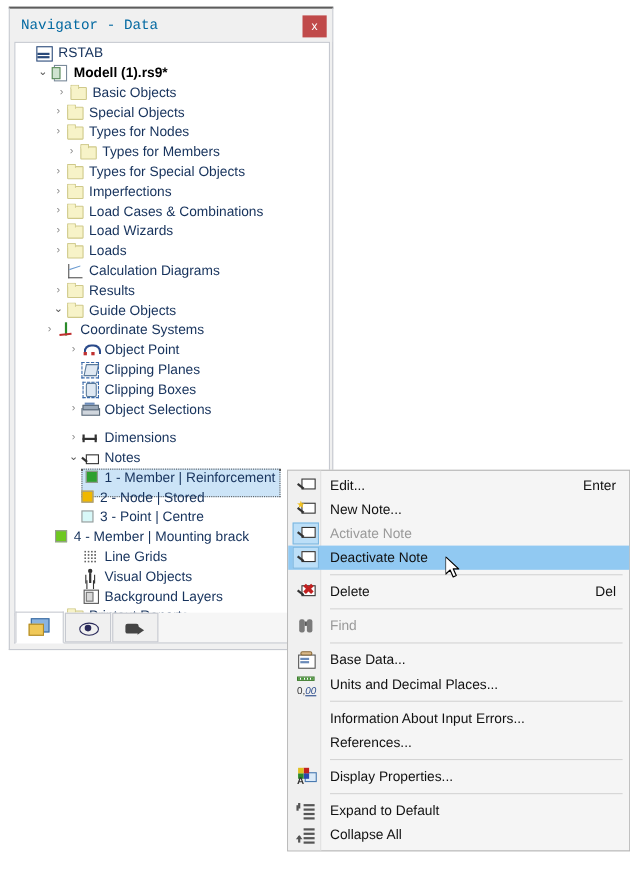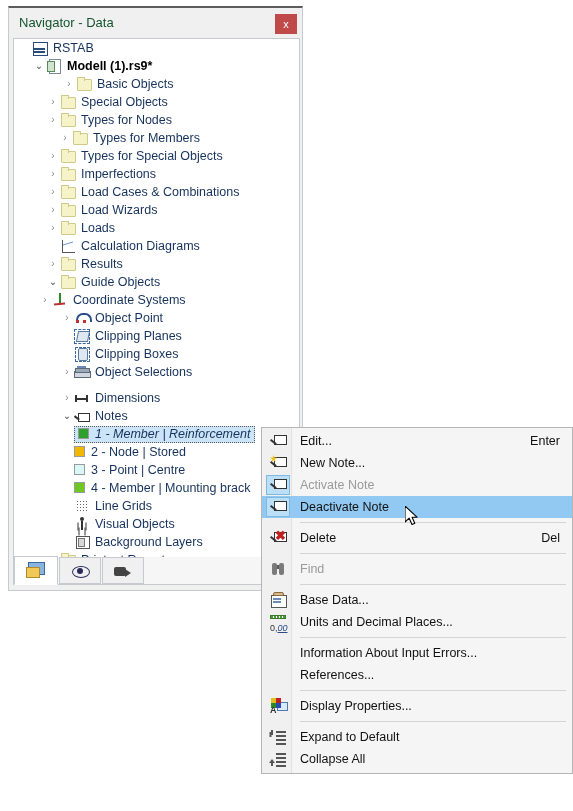--- a/index.html
+++ b/index.html
@@ -29,22 +29,23 @@
     left: 0; top: 0;
     width: 100%;
     height: 30px;
     background: #f0f0f0;
   }
   #navigator-title {
     position: absolute;
     left: 10px;
     top: 7px;
     font-size: 13px;
-    color: #14532d;
+    color: #0369a1;
     white-space: nowrap;
+    font-family: Liberation Mono, monospace;
   }
   #navigator-close {
     position: absolute;
     right: 5px;
     top: 6px;
     width: 22px;
     height: 20px;
     background: #c04a4a;
     border: none;
     color: #ffffff;
@@ -666,43 +667,43 @@
 
   <div id="navigator-titlebar">
     <div id="navigator-title">Navigator - Data</div>
     <button id="navigator-close">x</button>
   </div>
 
   <div id="tree-area">
     <div id="tree-rows">
         <div class="tree-row" style="padding-left: 4px;"><span class="chev none">›</span><span class="ico rstab"></span><span class="label">RSTAB</span></div>
         <div class="tree-row bold" style="padding-left: 18px;"><span class="chev down">⌄</span><span class="ico doc"></span><span class="label">Modell (1).rs9*</span></div>
-        <div class="tree-row" style="padding-left: 48px;"><span class="chev">›</span><span class="ico folder"></span><span class="label">Basic Objects</span></div>
+        <div class="tree-row" style="padding-left: 35px;"><span class="chev">›</span><span class="ico folder"></span><span class="label">Basic Objects</span></div>
         <div class="tree-row" style="padding-left: 32px;"><span class="chev">›</span><span class="ico folder"></span><span class="label">Special Objects</span></div>
         <div class="tree-row" style="padding-left: 32px;"><span class="chev">›</span><span class="ico folder"></span><span class="label">Types for Nodes</span></div>
         <div class="tree-row" style="padding-left: 32px; margin-left: 12px;"><span class="chev">›</span><span class="ico folder"></span><span class="label">Types for Members</span></div>
         <div class="tree-row" style="padding-left: 32px;"><span class="chev">›</span><span class="ico folder"></span><span class="label">Types for Special Objects</span></div>
         <div class="tree-row" style="padding-left: 32px;"><span class="chev">›</span><span class="ico folder"></span><span class="label">Imperfections</span></div>
         <div class="tree-row" style="padding-left: 32px;"><span class="chev">›</span><span class="ico folder"></span><span class="label">Load Cases &amp; Combinations</span></div>
         <div class="tree-row" style="padding-left: 32px;"><span class="chev">›</span><span class="ico folder"></span><span class="label">Load Wizards</span></div>
         <div class="tree-row" style="padding-left: 32px;"><span class="chev">›</span><span class="ico folder"></span><span class="label">Loads</span></div>
         <div class="tree-row" style="padding-left: 32px;"><span class="chev none">›</span><span class="ico diagram"></span><span class="label">Calculation Diagrams</span></div>
         <div class="tree-row" style="padding-left: 32px;"><span class="chev">›</span><span class="ico folder"></span><span class="label">Results</span></div>
         <div class="tree-row" style="padding-left: 32px;"><span class="chev down">⌄</span><span class="ico folder"></span><span class="label">Guide Objects</span></div>
         <div class="tree-row" style="padding-left: 24px;"><span class="chev">›</span><span class="ico coord"></span><span class="label">Coordinate Systems</span></div>
         <div class="tree-row" style="padding-left: 46px;"><span class="chev">›</span><span class="ico magnet"></span><span class="label">Object Point</span></div>
         <div class="tree-row" style="padding-left: 46px;"><span class="chev none">›</span><span class="ico clipplane"></span><span class="label">Clipping Planes</span></div>
         <div class="tree-row" style="padding-left: 46px;"><span class="chev none">›</span><span class="ico clipbox"></span><span class="label">Clipping Boxes</span></div>
         <div class="tree-row" style="padding-left: 46px;"><span class="chev">›</span><span class="ico objsel"></span><span class="label">Object Selections</span></div>
         <div class="tree-row" style="padding-left: 46px; margin-top: 8px;"><span class="chev">›</span><span class="ico dim"></span><span class="label">Dimensions</span></div>
         <div class="tree-row" style="padding-left: 46px;"><span class="chev down">⌄</span><span class="ico note"></span><span class="label">Notes</span></div>
-        <div class="tree-row" style="padding-left: 60px;"><span class="selected tree-row" style="height: 17px; line-height: 15px; padding-left: 3px; font-style: italic;"><span class="swatch" style="background:#2ea02e"></span><span class="label">1 - Member | Reinforcement</span></span></div>
+        <div class="tree-row" style="padding-left: 60px;"><span class="selected tree-row" style="height: 26px; line-height: 15px; padding-left: 3px;"><span class="swatch" style="background:#2ea02e"></span><span class="label">1 - Member | Reinforcement</span></span></div>
         <div class="tree-row" style="padding-left: 60px;"><span><span class="swatch" style="background:#f0b800"></span><span class="label">2 - Node | Stored</span></span></div>
         <div class="tree-row" style="padding-left: 60px;"><span><span class="swatch" style="background:#d8f8f8"></span><span class="label">3 - Point | Centre</span></span></div>
-        <div class="tree-row" style="padding-left: 60px;"><span><span class="swatch" style="background:#6ec820"></span><span class="label">4 - Member | Mounting brack</span></span></div>
+        <div class="tree-row" style="padding-left: 36px;"><span><span class="swatch" style="background:#6ec820"></span><span class="label">4 - Member | Mounting brack</span></span></div>
         <div class="tree-row" style="padding-left: 46px;"><span class="chev none">›</span><span class="ico grid"></span><span class="label">Line Grids</span></div>
         <div class="tree-row" style="padding-left: 46px;"><span class="chev none">›</span><span class="ico person"></span><span class="label">Visual Objects</span></div>
         <div class="tree-row" style="padding-left: 46px;"><span class="chev none">›</span><span class="ico bglayer"></span><span class="label">Background Layers</span></div>
         <div class="tree-row" style="padding-left: 32px;"><span class="chev none">›</span><span class="ico folder"></span><span class="label">Printout Reports</span></div>
       </div>
   </div>
 
   <div id="tree-tabs">
     <div class="tabbtn active" id="tab-data">
       <span class="tabico data"></span>

